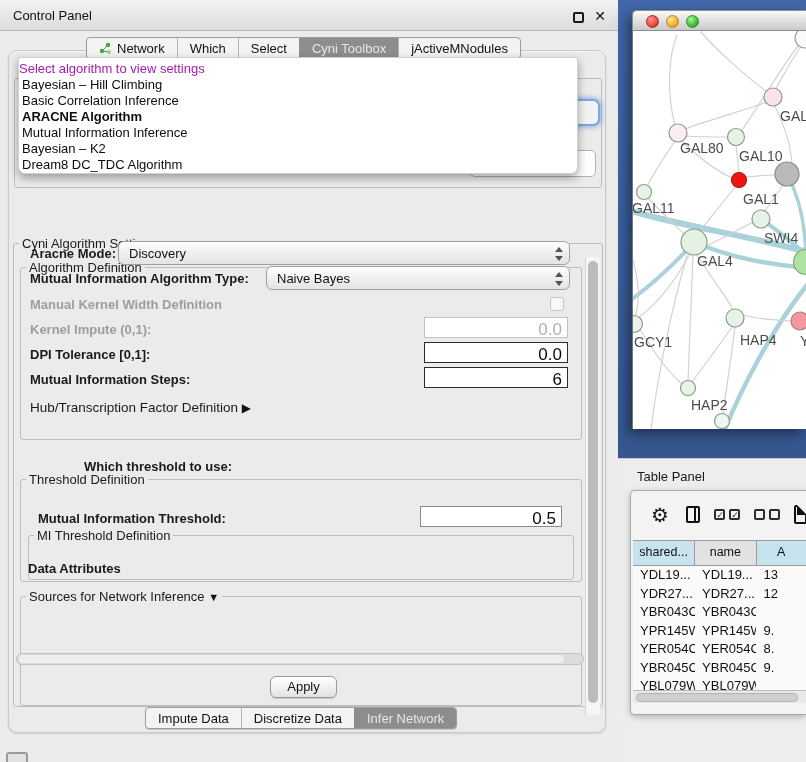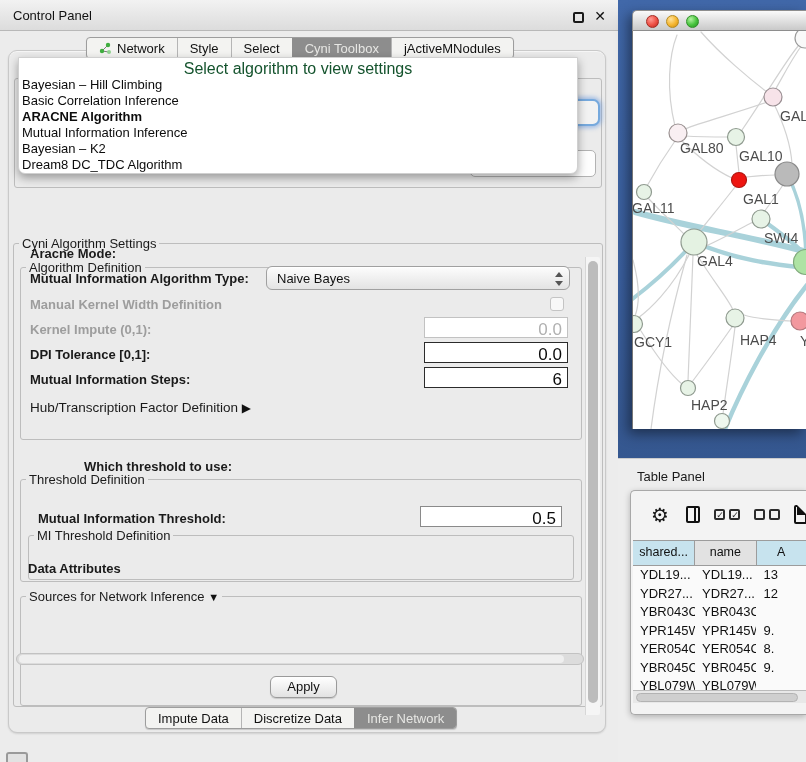--- a/index.html
+++ b/index.html
@@ -36,21 +36,21 @@
   .behind-combo { position:absolute; left:560px; top:99px; width:40px; height:27px;
     border:2px solid #76a9dd; border-radius:7px; background:#f2f2f2;
     box-shadow:0 0 4px 2px rgba(100,150,220,.55); }
   .behind-field { position:absolute; left:470px; top:150px; width:126px; height:27px;
     border:1px solid #b2b2b2; border-radius:5px; background:#fdfdfd; }
 
   
   #algo-dropdown { position:absolute; left:18px; top:57px; width:560px; height:117px;
     background:#ffffff; border:1px solid #d0d0d0; border-radius:0 0 7px 7px;
     box-shadow:0 4px 10px rgba(0,0,0,.35); z-index:5; padding-top:2px; }
-  .dd-placeholder { text-align:center; font-size:16px; color:#14532d; height:17px; line-height:17px; }
+  .dd-placeholder { text-align:left; font-size:13px; color:#a21caf; height:17px; line-height:17px; }
   .dd-item { font-size:13px; color:#0c0c0c; height:16px; line-height:16px; padding-left:3px; white-space:nowrap; }
   .dd-item.bold { font-weight:bold; }
 
   
   fieldset.grp { position:absolute; border:1px solid #bdbdbd; border-radius:3px; background:transparent;margin-top:44px; }
   fieldset.grp legend { font-size:13px; padding:0 3px; margin-left:5px; color:#1a1a1a; }
   legend.blue { color:#2323e0; }
   legend.green { color:#3ed23e; }
   #settings-group { left:13px; top:192px; width:590px; height:471px; background:#ebebeb; }
 
@@ -157,21 +157,21 @@
           <svg class="net-ico" viewBox="0 0 13 13">
             <line x1="3" y1="9" x2="9" y2="3" stroke="#7a7a7a" stroke-width="1"></line>
             <line x1="3" y1="9" x2="10" y2="10" stroke="#7a7a7a" stroke-width="1"></line>
             <circle cx="3" cy="9" r="2.2" fill="#3fae3f"></circle>
             <circle cx="9" cy="3" r="2.2" fill="#3fae3f"></circle>
             <circle cx="10" cy="10" r="2" fill="#8fd48f"></circle>
           </svg>
           <span>Network</span>
         </div>
         <div class="tab">
-          <span>Style</span>
+          <span>Which</span>
         </div>
         <div class="tab">
           <span>Select</span>
         </div>
         <div class="tab selected">
           <span>Cyni Toolbox</span>
         </div>
         <div class="tab">
           <span>jActiveMNodules</span>
         </div>
@@ -193,20 +193,24 @@
       <legend>Cyni Algorithm Settings</legend>
       <div class="vscroll">
           <div class="vthumb"></div>
         </div>
     </fieldset>
 
     <fieldset class="grp" style="left:20px; top:216px; width:562px; height:180px;">
       <legend class="blue">Algorithm Definition</legend>
     </fieldset>
     <div class="row-label" style="left:30px; top:246px;">Aracne Mode:</div>
+    <div class="combo" style="left:118px; top:241px; width:452px;">
+      <span>Discovery</span>
+        <span class="arrows"></span>
+    </div>
     <div class="row-label" style="left:30px; top:271px;">Mutual Information Algorithm Type:</div>
     <div class="combo" style="left:266px; top:266px; width:304px;">
       <span>Naive Bayes</span>
         <span class="arrows"></span>
     </div>
     <div class="row-label disabled" style="left:30px; top:297px;">Manual Kernel Width Definition</div>
     <div class="checkbox" style="left:550px; top:297px;"></div>
     <div class="row-label disabled" style="left:30px; top:322px;">Kernel Impute (0,1):</div>
     <div class="tfield disabled" style="left:424px; top:317px; width:144px;">0.0</div>
     <div class="row-label" style="left:30px; top:347px;">DPI Tolerance [0,1]:</div>

